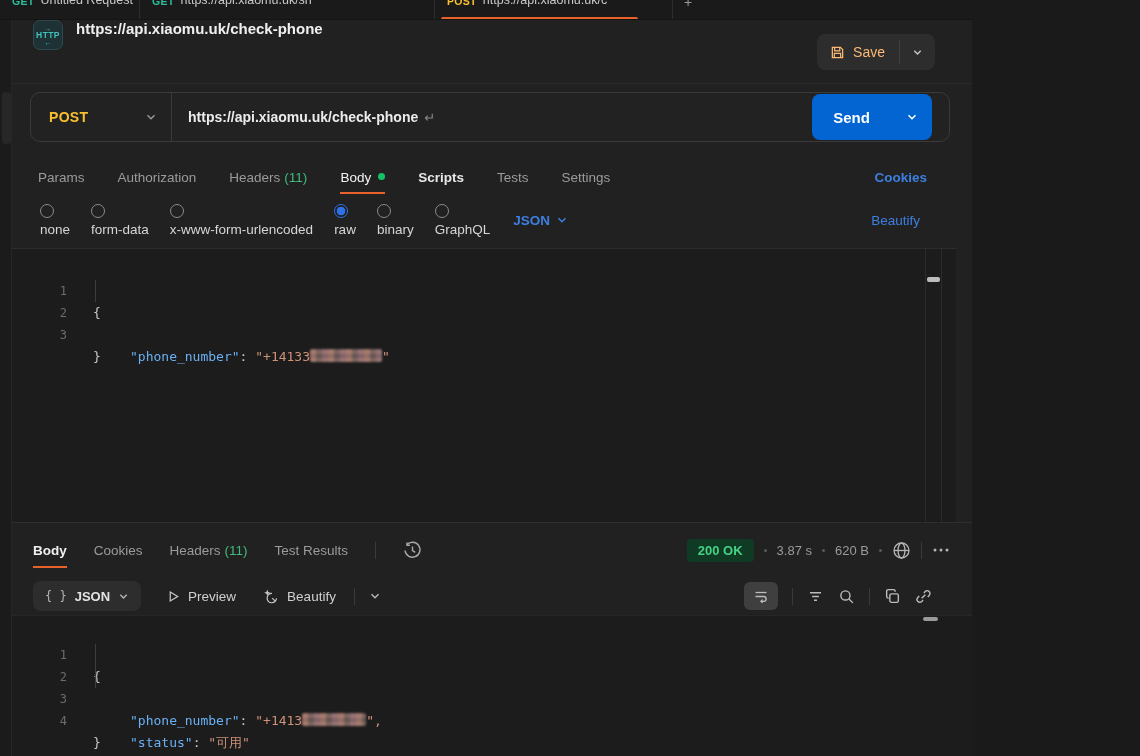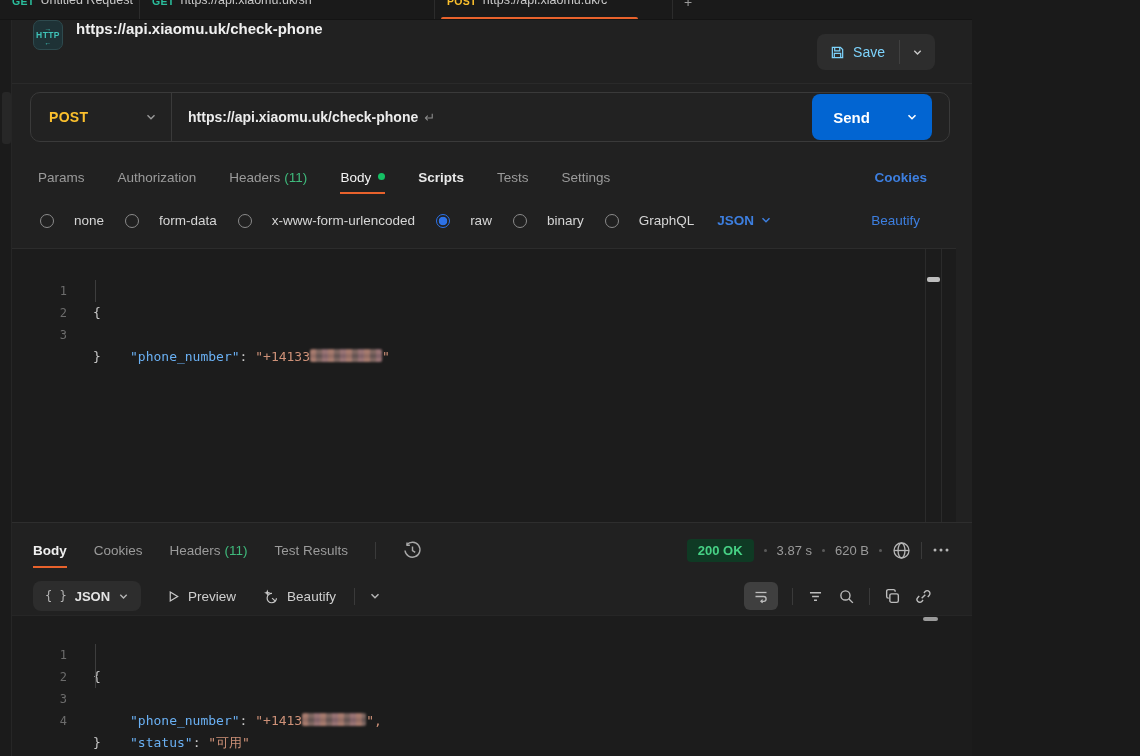--- a/index.html
+++ b/index.html
@@ -25,21 +25,21 @@
   .rail-chip { position:absolute; left:2px; top:72px; width:9px; height:52px; background:#272727; border-radius:3px; }
   .panel-right-border { position:absolute; left:1124px; top:20px; bottom:0; width:1px; background:#2a2a2a; }
 
   
   .header-row { position:absolute; left:12px; right:0; top:20px; height:64px; border-bottom:1px solid #2a2a2a; display:flex; align-items:flex-start; }
   .http-badge { margin-left:21px; width:30px; height:30px; border-radius:7px; background:#1e3236; border:1px solid #2e4a4e; display:flex; flex-direction:column; align-items:center; justify-content:center; color:#3fc1b7; }
   .http-badge .arrow { font-size:7px; line-height:5px; }
   .http-badge .txt { font-size:8.5px; font-weight:700; letter-spacing:.4px; line-height:9px; }
   .req-title { margin-left:13px; font-size:15px; font-weight:700; color:#f0f0f0; }
   .save-split { position:absolute; right:37px; top:14px; height:36px; background:#2d2d2d; border-radius:8px; display:flex; align-items:stretch; cursor:pointer; }
-  .save-main { display:flex; align-items:center; gap:8px; padding:0 14px 0 13px; color:#7dd3fc; font-size:14px; }
+  .save-main { display:flex; align-items:center; gap:8px; padding:0 14px 0 13px; color:#fdba74; font-size:14px; }
   .save-sep { width:1px; background:#404040; margin:6px 0; }
   .save-caret { width:35px; display:flex; align-items:center; justify-content:center; color:#c9c9c9; }
 
   
   .url-row { position:absolute; left:12px; right:0; top:92px; height:50px; }
   .url-box { position:absolute; left:18px; width:920px; height:50px; border:1px solid #3a3a3a; border-radius:10px; background:#222222; display:flex; align-items:center; }
   .method-select { display:flex; align-items:center; width:140px; padding-left:18px; cursor:pointer; }
   .method-label { color:#fbc02d; font-weight:700; font-size:14px; letter-spacing:.3px; }
   .method-caret { margin-left:auto; margin-right:14px; color:#9a9a9a; }
   .url-divider { width:1px; align-self:stretch; background:#3a3a3a; }
@@ -55,21 +55,21 @@
   .rq-tab { position:relative; cursor:pointer; white-space:nowrap; }
   .rq-tab .count { color:#3fba7c; margin-left:4px; }
   .rq-tab.active { color:#f3f3f3; }
   .rq-tab.active::after { content:''; position:absolute; left:0; right:0; bottom:-9px; height:2px; background:#e8622c; }
   .body-dot { display:inline-block; width:7px; height:7px; border-radius:50%; background:#15c064; margin-left:7px; vertical-align:2px; }
   .rq-tab.bright { color:#e8e8e8;font-weight:bold; }
   .cookies-link { position:absolute; right:45px; color:#3d7fe0; font-weight:600; cursor:pointer; }
 
   
   .mode-row { position:absolute; left:12px; right:0; top:202px; height:36px; display:flex; align-items:center; gap:21px; padding-left:28px; font-size:13.5px; color:#d6d6d6; }
-  .mode { display:flex; align-items:flex-end; gap:20px; cursor:pointer; white-space:nowrap; }
+  .mode { display:flex; align-items:flex-start; gap:4px; cursor:pointer; white-space:nowrap;flex-direction:column; }
   .radio { width:14px; height:14px; border-radius:50%; border:1.6px solid #8a8a8a; background:transparent; }
   .mode.selected .radio { border-color:#2d72e8; background:radial-gradient(circle, #2d72e8 0 4px, transparent 4.6px); }
   .lang-select { display:flex; align-items:center; gap:6px; color:#3d7fe0; font-weight:600; cursor:pointer; margin-left:2px; }
   .beautify-link { position:absolute; right:52px; color:#3d7fe0; font-weight:400; cursor:pointer; }
 
   
   .editor { position:absolute; left:12px; background:#1c1c1c; border-top:1px solid #2c2c2c; font-family:"DejaVu Sans Mono", monospace; font-size:13px; }
   .req-editor { right:16px; top:248px; height:274px; padding-top:9px; }
   .cl { position:relative; height:22px; line-height:22px; white-space:pre; }
   .cl .num { position:absolute; left:0; width:55px; text-align:right; color:#6c6c6c; font-size:12px; }

